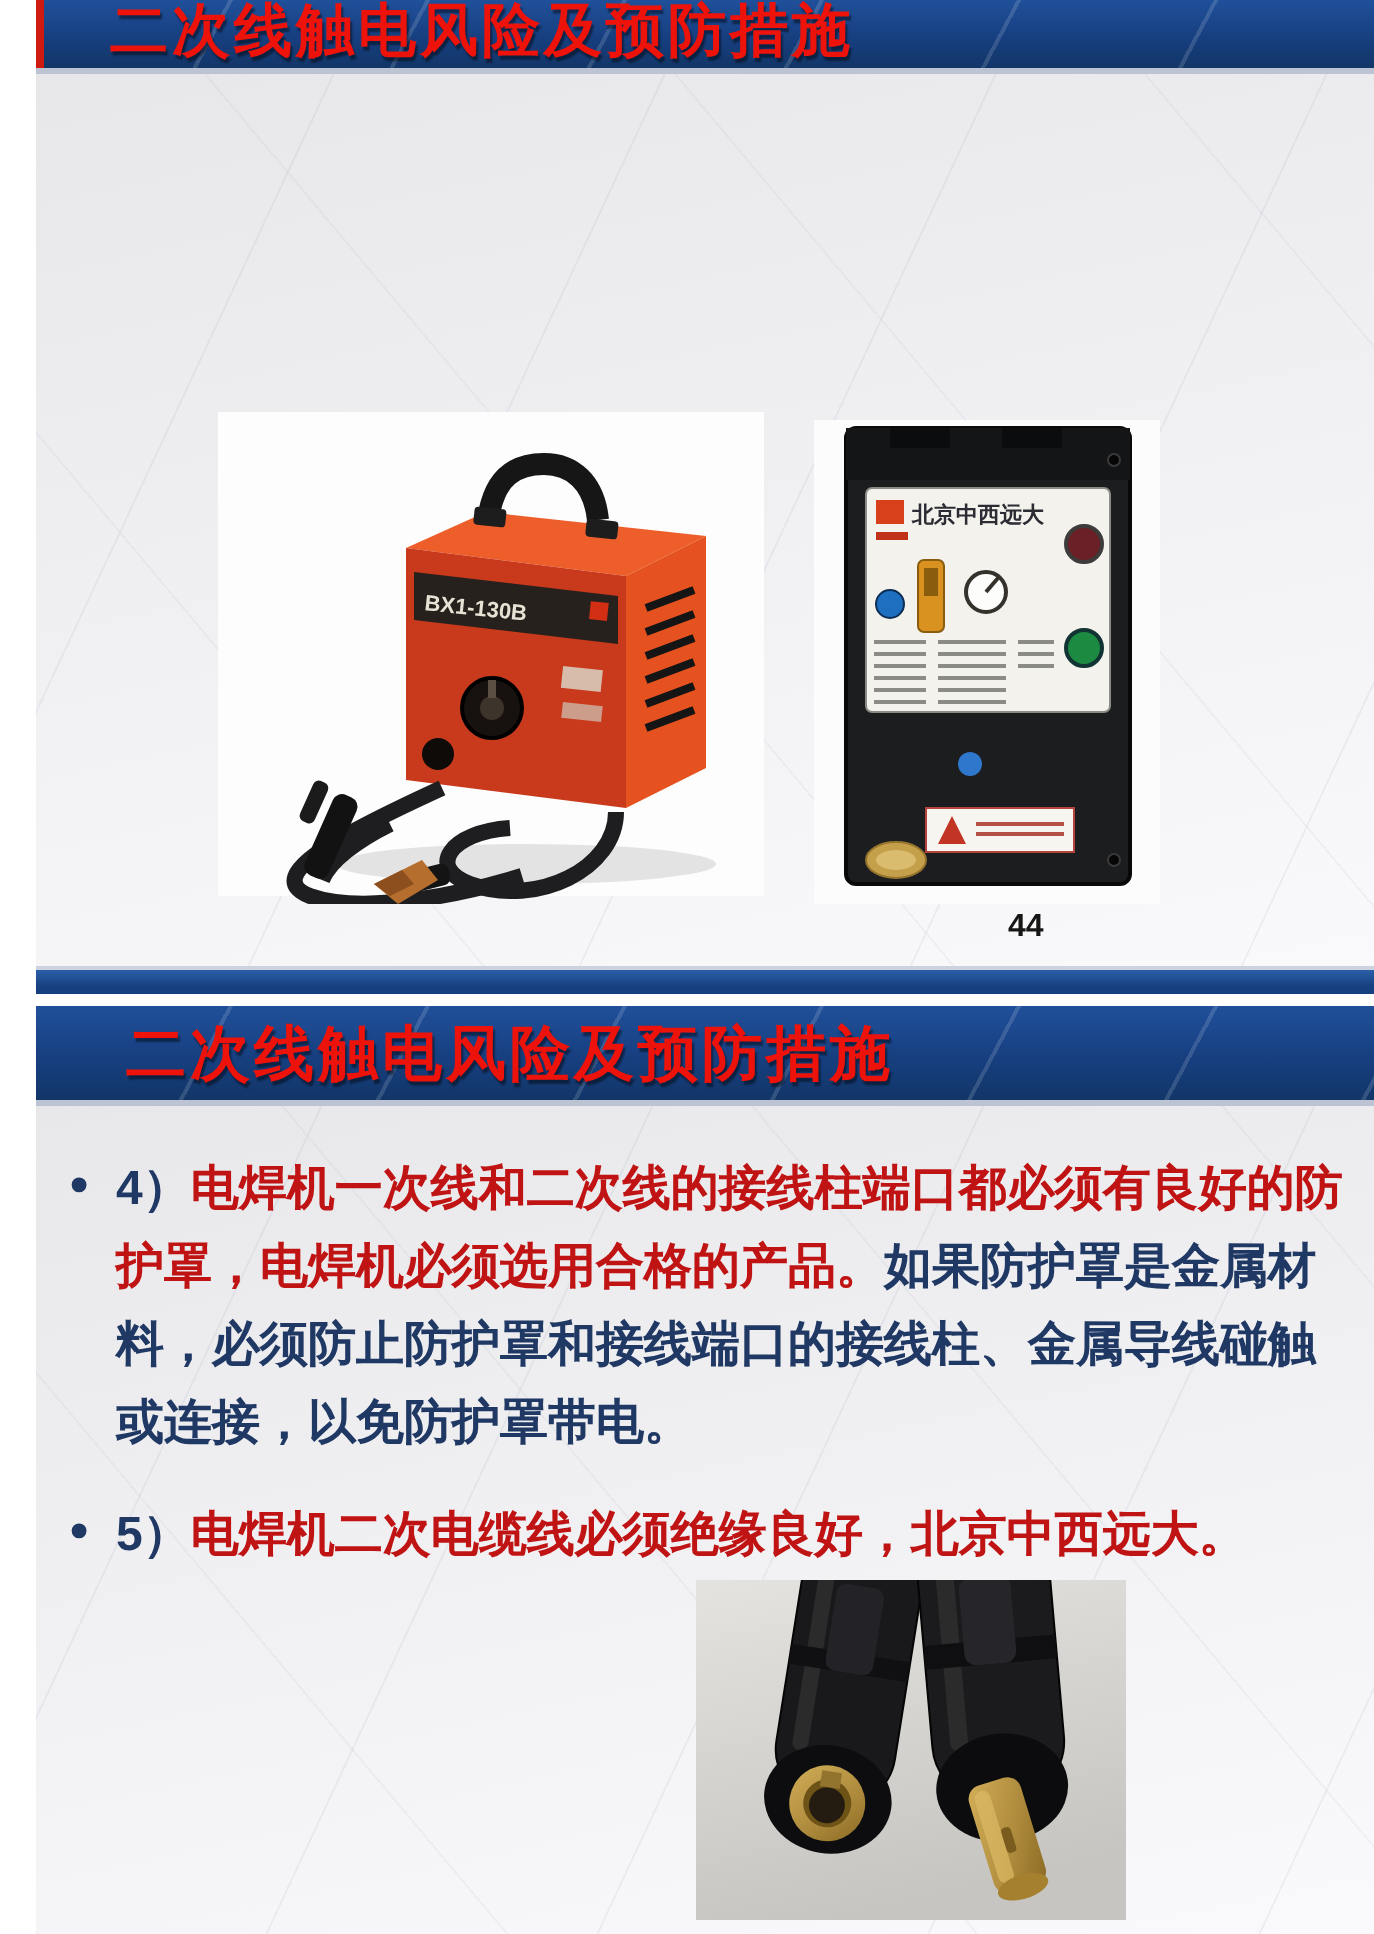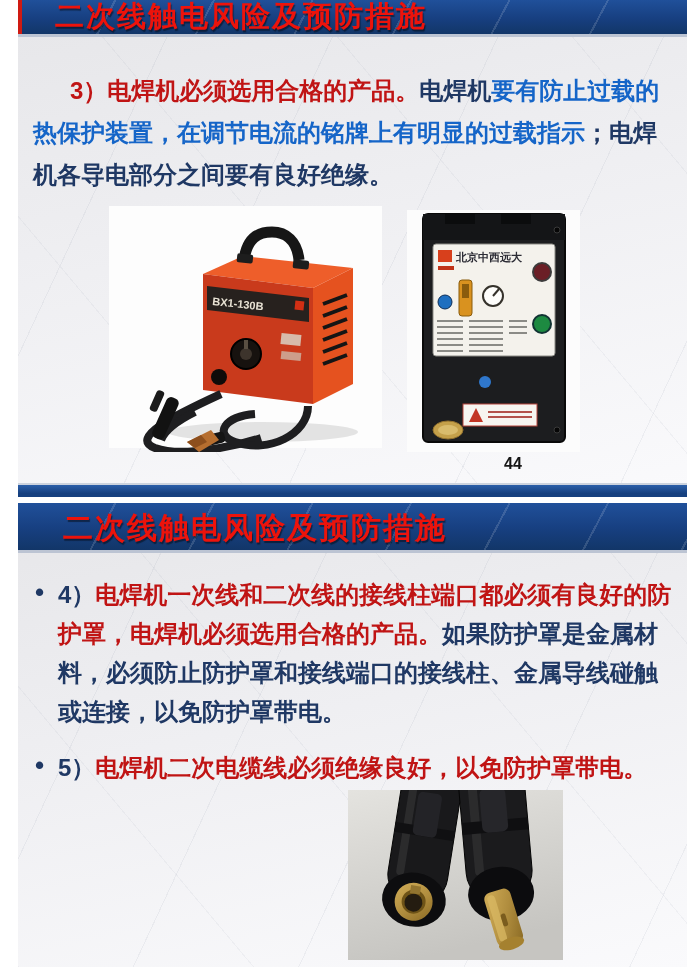--- a/index.html
+++ b/index.html
@@ -80,21 +80,20 @@
 <body>
 
 <div class="canvas">
 
   <section class="slide slide1">
     <header class="banner banner1">
       <span class="red-sliver"></span>
       <h1 class="slide-title">二次线触电风险及预防措施</h1>
     </header>
 
-    <p class="para1"><span class="t-red">3）电焊机必须选用合格的产品。</span><span class="t-navy">电焊机</span><span class="t-blue">要有防止过载的热保护装置，在调节电流的铭牌上有明显的过载指示</span><span class="t-navy">；电焊机各导电部分之间要有良好绝缘。</span></p>
 
     <figure class="fig fig-welder">
       <svg viewBox="0 0 285 250" xmlns="http://www.w3.org/2000/svg">
         <rect x="6" y="4" width="273" height="242" fill="#fdfdfd"></rect>
         <ellipse cx="160" cy="230" rx="95" ry="10" fill="rgba(0,0,0,0.10)"></ellipse>
 
         <g>
           <polygon points="100,72 140,54 250,66 210,86" fill="#ee5e2a"></polygon>
           <polygon points="210,86 250,66 250,182 210,202" fill="#e5521f"></polygon>
           <polygon points="100,72 210,86 210,202 100,188" fill="#c93a1c"></polygon>
@@ -208,21 +207,21 @@
       <h1 class="slide-title">二次线触电风险及预防措施</h1>
     </header>
 
     <div class="bullets">
       <div class="bullet-item">
         <span class="bullet-marker">•</span>
         <span class="txt"><span class="t-navy">4）</span><span class="t-red">电焊机一次线和二次线的接线柱端口都必须有良好的防护罩，电焊机必须选用合格的产品。</span><span class="t-navy">如果防护罩是金属材料，必须防止防护罩和接线端口的接线柱、金属导线碰触或连接，以免防护罩带电。</span></span>
       </div>
       <div class="bullet-item">
         <span class="bullet-marker">•</span>
-        <span class="txt"><span class="t-navy">5）</span><span class="t-red">电焊机二次电缆线必须绝缘良好，以免防护罩带电。</span><span class="t-navy"></span></span>
+        <span class="txt"><span class="t-navy">5）</span><span class="t-red">电焊机二次电缆线必须绝缘良好，北京中西远大。</span><span class="t-navy"></span></span>
       </div>
     </div>
 
     <figure class="fig fig-connectors">
       <svg viewBox="0 0 215 170" xmlns="http://www.w3.org/2000/svg">
         <defs>
           <linearGradient id="gbg" x1="0" y1="0" x2="0.3" y2="1">
             <stop offset="0" stop-color="#e4e3df"></stop>
               <stop offset="1" stop-color="#c6c5c1"></stop>
           </linearGradient>

